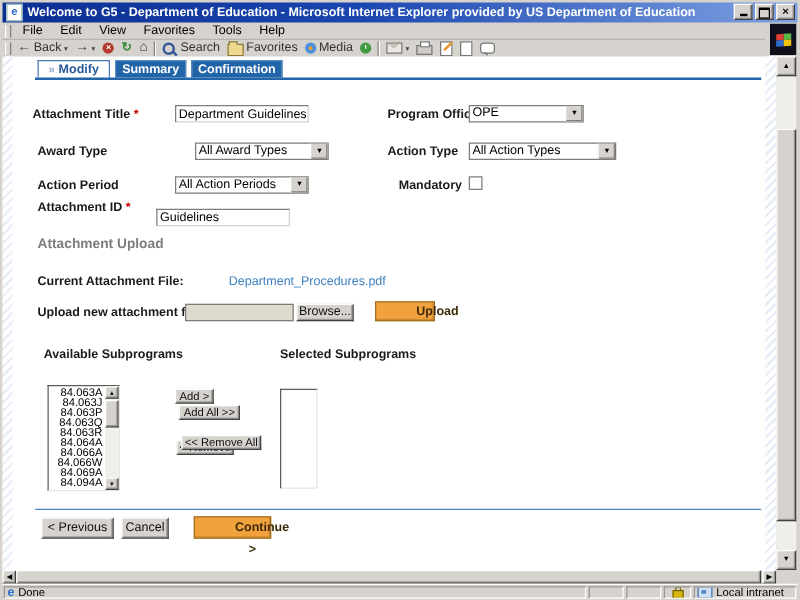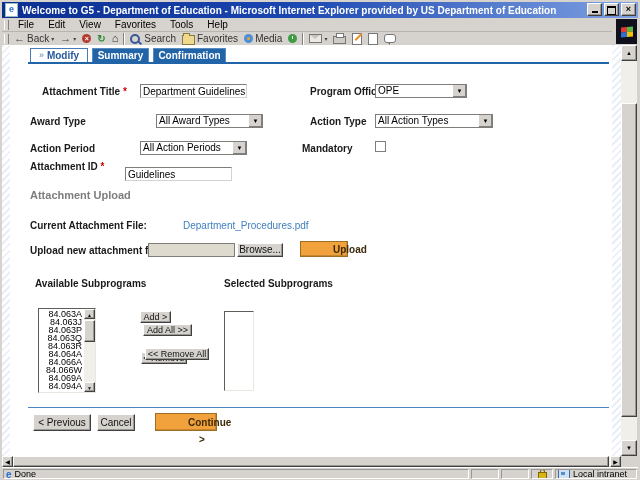--- a/index.html
+++ b/index.html
@@ -220,21 +220,21 @@
     <div class="abs stripe" id="stripeR"></div>
 
     <div class="abs tab tab-active" style="left:28px;top:3px;width:58px;">
       <span class="tab-g">»</span>
       <span>Modify</span>
     </div>
     <div class="abs tab tab-blue" style="left:90px;top:3px;width:57px;">Summary</div>
     <div class="abs tab tab-blue" style="left:151px;top:3px;width:73px;">Confirmation</div>
     <div class="abs" id="tab-underline" style="left:26px;top:17px;width:581px;height:2px;"></div>
 
-    <div class="abs lbl" style="left:40px;top:41px;text-align:right;">
+    <div class="abs lbl" style="left:24px;top:41px;text-align:right;">
       <span>Attachment Title</span> <span class="ast">*</span>
     </div>
     <div class="abs txt" style="left:138px;top:39px;width:107px;height:14px;">Department Guidelines</div>
     <div class="abs lbl" style="left:308px;top:41px;">Program Office</div>
     <div class="abs sel" style="left:373px;top:39px;width:92px;height:14px;">
       <span class="sel-text">OPE</span>
       <span class="sel-btn">▼</span>
     </div>
 
     <div class="abs lbl" style="left:28px;top:71px;">Award Type</div>
@@ -246,21 +246,21 @@
     <div class="abs sel" style="left:373px;top:69px;width:118px;height:14px;">
       <span class="sel-text">All Action Types</span>
       <span class="sel-btn">▼</span>
     </div>
 
     <div class="abs lbl" style="left:28px;top:98px;">Action Period</div>
     <div class="abs sel" style="left:138px;top:96px;width:107px;height:14px;">
       <span class="sel-text">All Action Periods</span>
       <span class="sel-btn">▼</span>
     </div>
-    <div class="abs lbl" style="left:300px;top:98px;">Mandatory</div>
+    <div class="abs lbl" style="left:317px;top:98px;">Mandatory</div>
     <div class="abs chk" style="left:373px;top:96px;"></div>
 
     <div class="abs lbl" style="left:28px;top:116px;">
       <span>Attachment ID</span> <span class="ast">*</span>
     </div>
     <div class="abs txt" style="left:123px;top:122px;width:107px;height:14px;">Guidelines</div>
 
     <div class="abs sechdr" style="left:28px;top:144px;">Attachment Upload</div>
 
     <div class="abs lbl" style="left:28px;top:175px;">Current Attachment File:</div>

